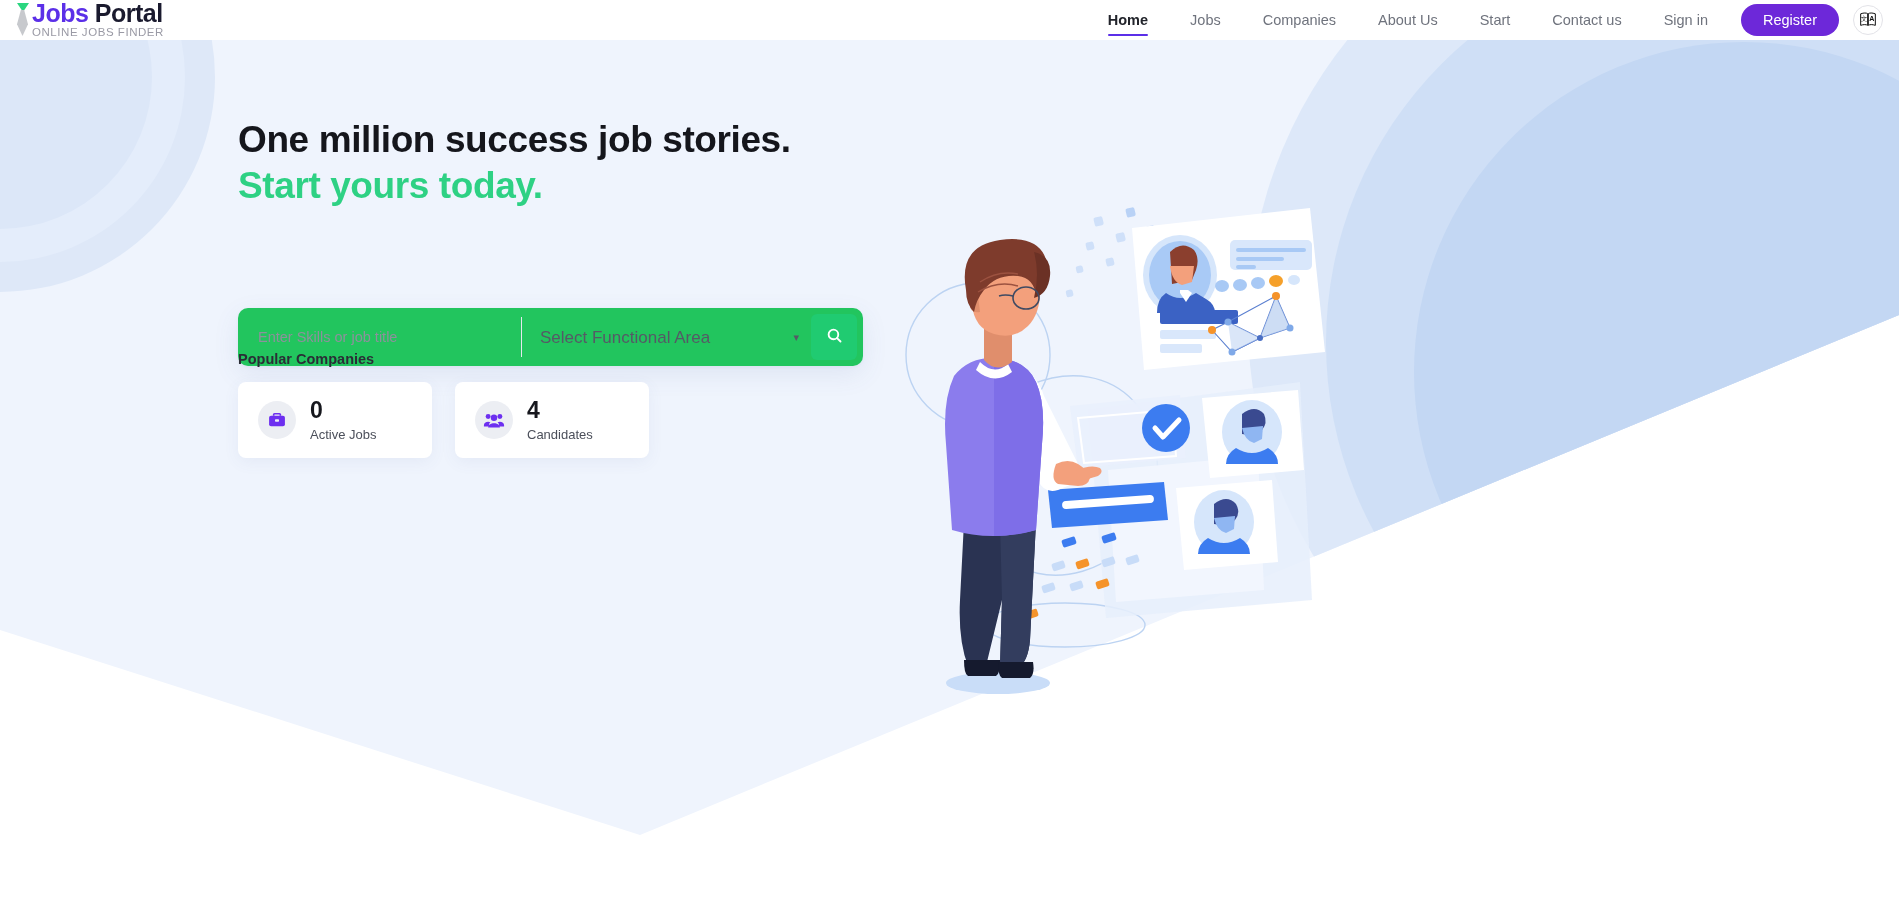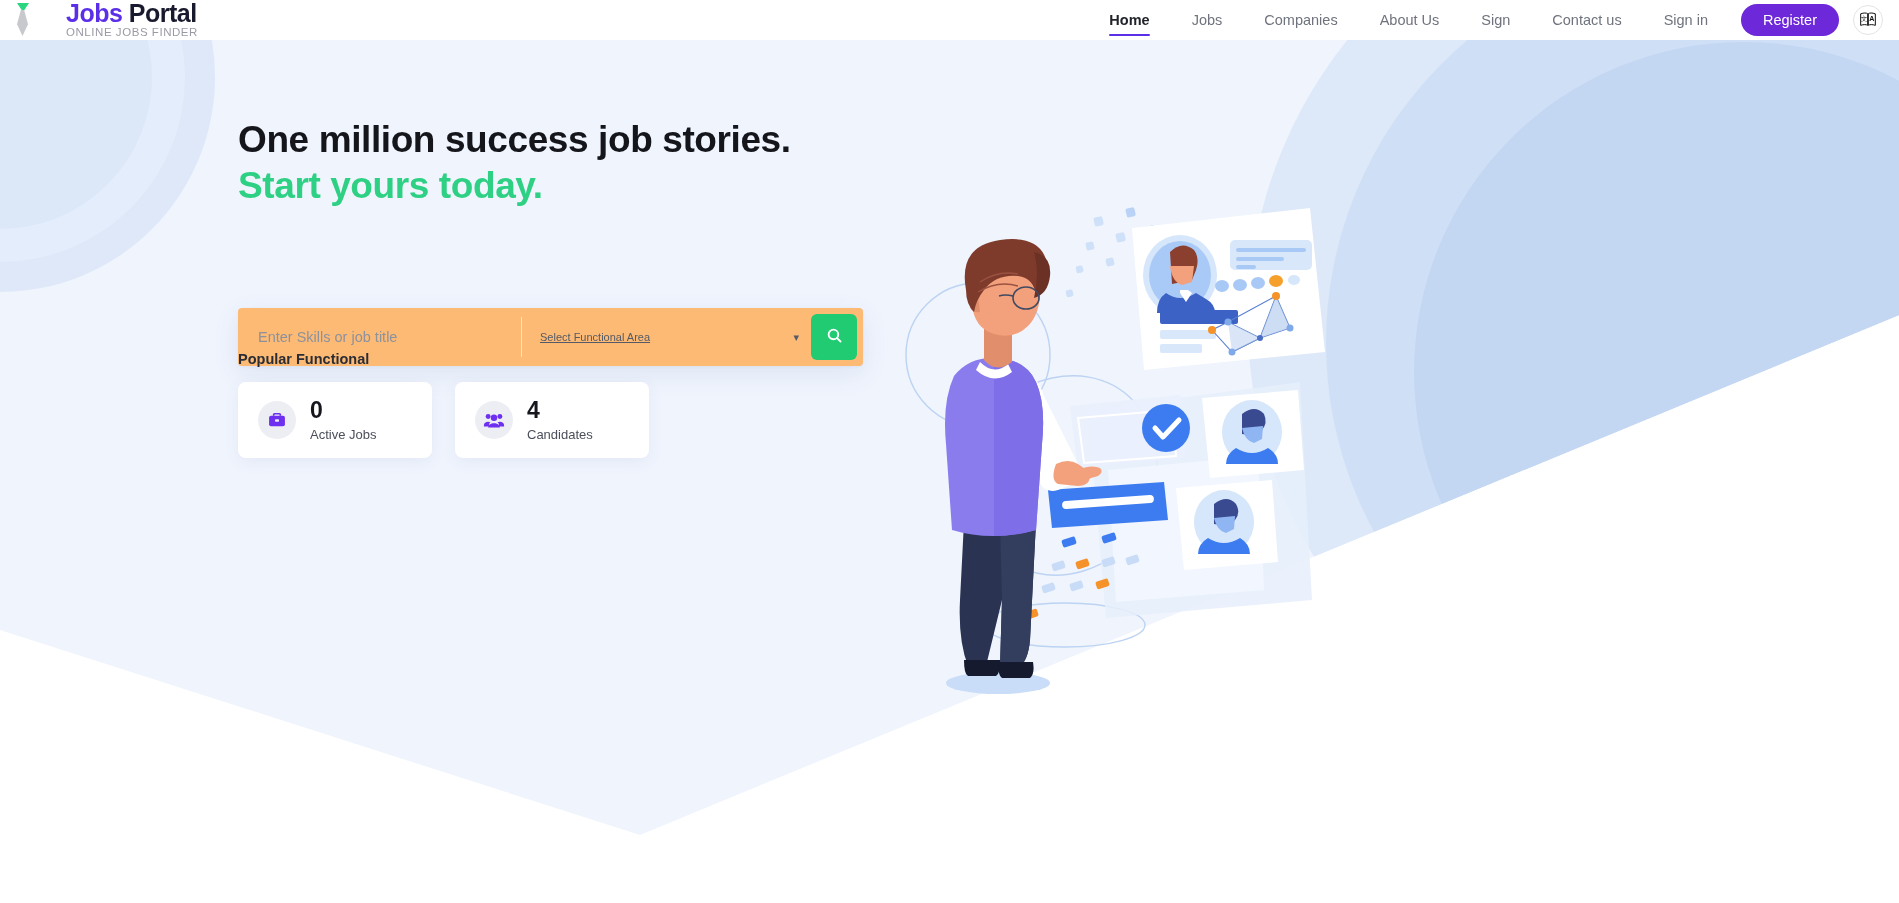--- a/index.html
+++ b/index.html
@@ -13,21 +13,21 @@
   
   #header {
     position: absolute; top: 0; left: 0;
     width: 1899px; height: 40px;
     background: #ffffff;
     z-index: 50;
     display: flex; align-items: center;
   }
   #logo-block {
     position: absolute; left: 14px; top: 0px;
-    height: 40px; display: flex; align-items: center; gap: 34px;
+    height: 40px; display: flex; align-items: center;
   }
   #logo-tie {
     position: relative; width: 16px; height: 36px; margin-right: 2px;
   }
   #logo-tie .knot {
     position: absolute; left: 3px; top: 1px;
     width: 0; height: 0;
     border-left: 6px solid transparent;
     border-right: 6px solid transparent;
     border-top: 9px solid #2ad67f;
@@ -115,45 +115,44 @@
     font-size: 37px; font-weight: 700; line-height: 1.1;
     letter-spacing: -0.4px; white-space: nowrap;
   }
   #headline .l1 { color: #15161c; display: block; text-align: center; }
   #headline .l2 { color: #2ed184; display: block; margin-top: 5px; }
 
   
   #search-bar {
     position: absolute; left: 238px; top: 268px;
     width: 625px; height: 58px;
-    background: #fdba74; border-radius: 4px;
+    background: #22c55e; border-radius: 10px;
     box-shadow: 0 8px 26px rgba(80,100,160,0.10), 0 1px 3px rgba(80,100,160,0.06);
     display: flex; align-items: center;
   }
   #search-input {
     flex: 0 0 283px; height: 58px;
     border: none; outline: none; background: transparent;
     padding: 0 20px; font-size: 14.5px; color: #2a2d36;
     font-family: "Liberation Sans", sans-serif;
   }
   #search-input::placeholder { color: #8d919c; }
   #search-divider {
     width: 1px; height: 40px; background: #e6e8ee;
   }
   #search-select-wrap {
     position: relative; flex: 1 1 auto; height: 58px;
     display: flex; align-items: center;
   }
   #search-select {
     width: 100%; height: 54px;
     border: none; outline: none; background: transparent;
-    padding: 0 32px 0 18px; font-size: 11px; color: #555a66;
+    padding: 0 32px 0 18px; font-size: 17px; color: #555a66;
     -webkit-appearance: none; appearance: none; cursor: pointer;
     font-family: "Liberation Sans", sans-serif;
-    text-decoration: underline;
   }
   #select-chevron {
     position: absolute; right: 12px; top: 50%;
     transform: translateY(-50%); pointer-events: none;
     color: #555a66; font-size: 11px;
   }
   #search-btn {
     width: 46px; height: 46px; margin-right: 6px;
     background: #20cb71; border: none; border-radius: 6px;
     display: flex; align-items: center; justify-content: center;
@@ -208,21 +207,21 @@
       </div>
       <div id="logo-sub">ONLINE JOBS FINDER</div>
     </div>
   </div>
 
   <nav id="nav">
     <a class="nav-link active" href="#">Home</a>
     <a class="nav-link" href="#">Jobs</a>
     <a class="nav-link" href="#">Companies</a>
     <a class="nav-link" href="#">About Us</a>
-    <a class="nav-link" href="#">Sign</a>
+    <a class="nav-link" href="#">Start</a>
     <a class="nav-link" href="#">Contact us</a>
     <a class="nav-link" href="#">Sign in</a>
     <button id="register-btn">Register</button>
     <button id="translate-btn">
       <svg width="20" height="20" viewBox="0 0 24 24" aria-hidden="true">
         <path d="M3.2 4.6 C7 3.2 10 3.4 11.6 4.4 L11.6 18.4 C10 17.3 6.6 17.2 3.2 18.4 Z" fill="#ffffff" stroke="#111" stroke-width="1.2" stroke-linejoin="round"></path>
         <path d="M20.8 4.6 C17 3.2 14 3.4 12.4 4.4 L12.4 18.4 C14 17.3 17.4 17.2 20.8 18.4 Z" fill="#ffffff" stroke="#111" stroke-width="1.2" stroke-linejoin="round"></path>
         <text x="7.3" y="13.6" font-size="8" font-family="'DejaVu Sans',sans-serif" fill="#111" text-anchor="middle">文</text>
         <text x="16.6" y="13.6" font-size="8.5" font-weight="700" font-family="'Liberation Sans',sans-serif" fill="#111" text-anchor="middle">A</text>
       </svg>
@@ -393,21 +392,21 @@
     <button id="search-btn">
       <span>
         <svg width="17" height="17" viewBox="0 0 24 24" fill="none" stroke="#ffffff" stroke-width="2.6" stroke-linecap="round" aria-hidden="true">
           <circle cx="10.5" cy="10.5" r="6.8"></circle>
           <line x1="15.6" y1="15.6" x2="20.5" y2="20.5"></line>
         </svg>
       </span>
     </button>
   </div>
 
-  <div id="popular-label">Popular Functional</div>
+  <div id="popular-label">Popular Companies</div>
 
   <div id="stats">
 
     <div class="stat-card">
       <div class="stat-icon-wrap">
         <svg width="20" height="20" viewBox="0 0 24 24" fill="#6d2ff0" aria-hidden="true">
           <path d="M9 3.5h6a2 2 0 0 1 2 2V7h-2V5.5H9V7H7V5.5a2 2 0 0 1 2-2z"></path>
           <rect x="2.5" y="7" width="19" height="12.5" rx="2.4"></rect>
           <rect x="9.6" y="11" width="4.8" height="3.2" rx="0.9" fill="#eceef3"></rect>
         </svg>

